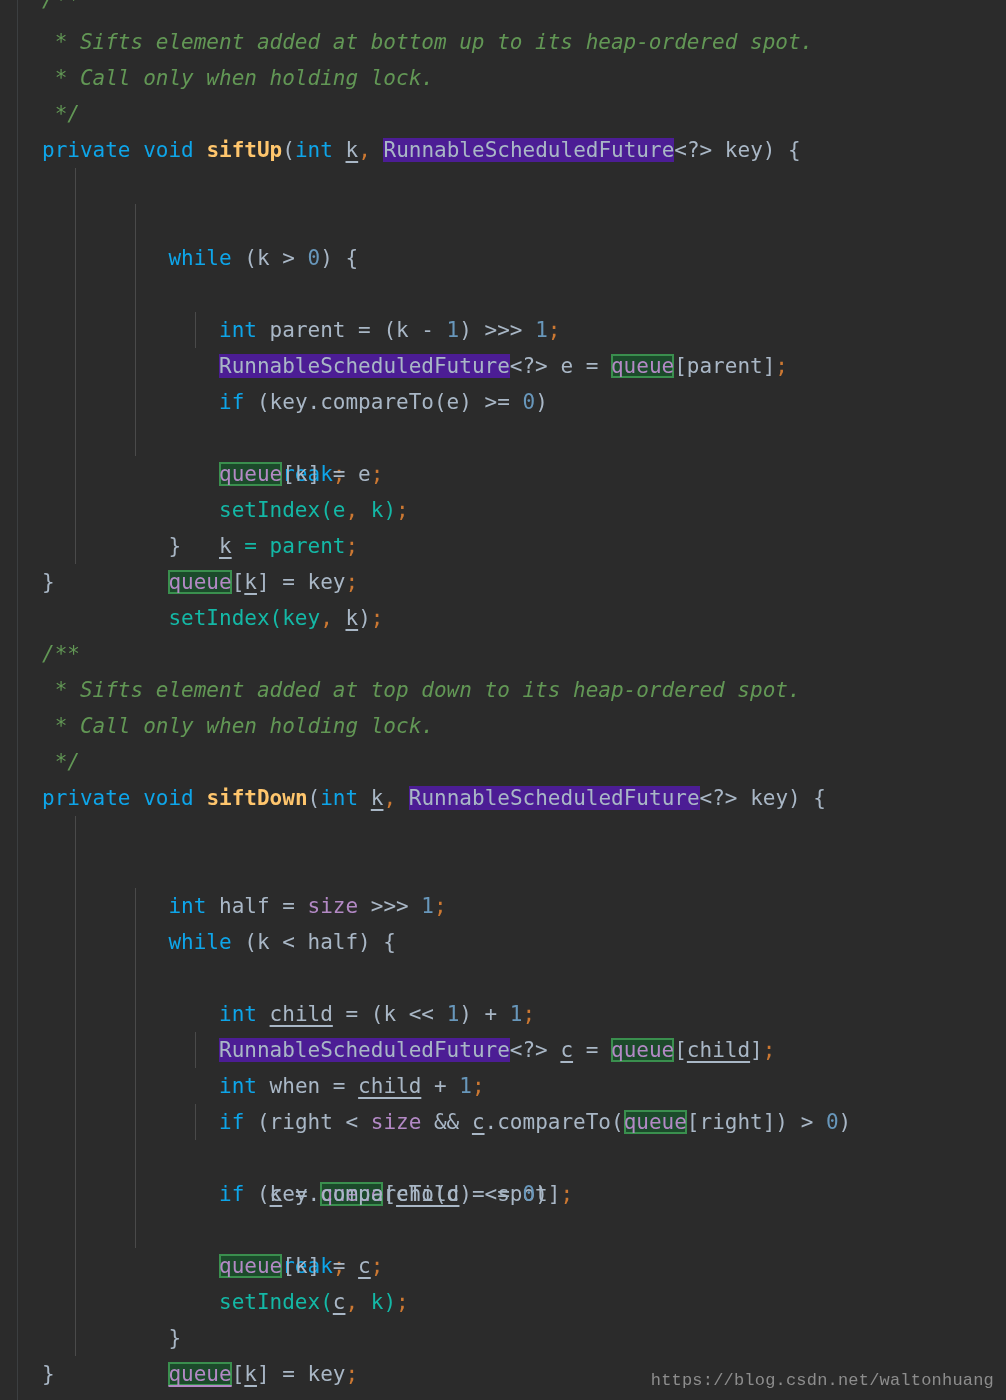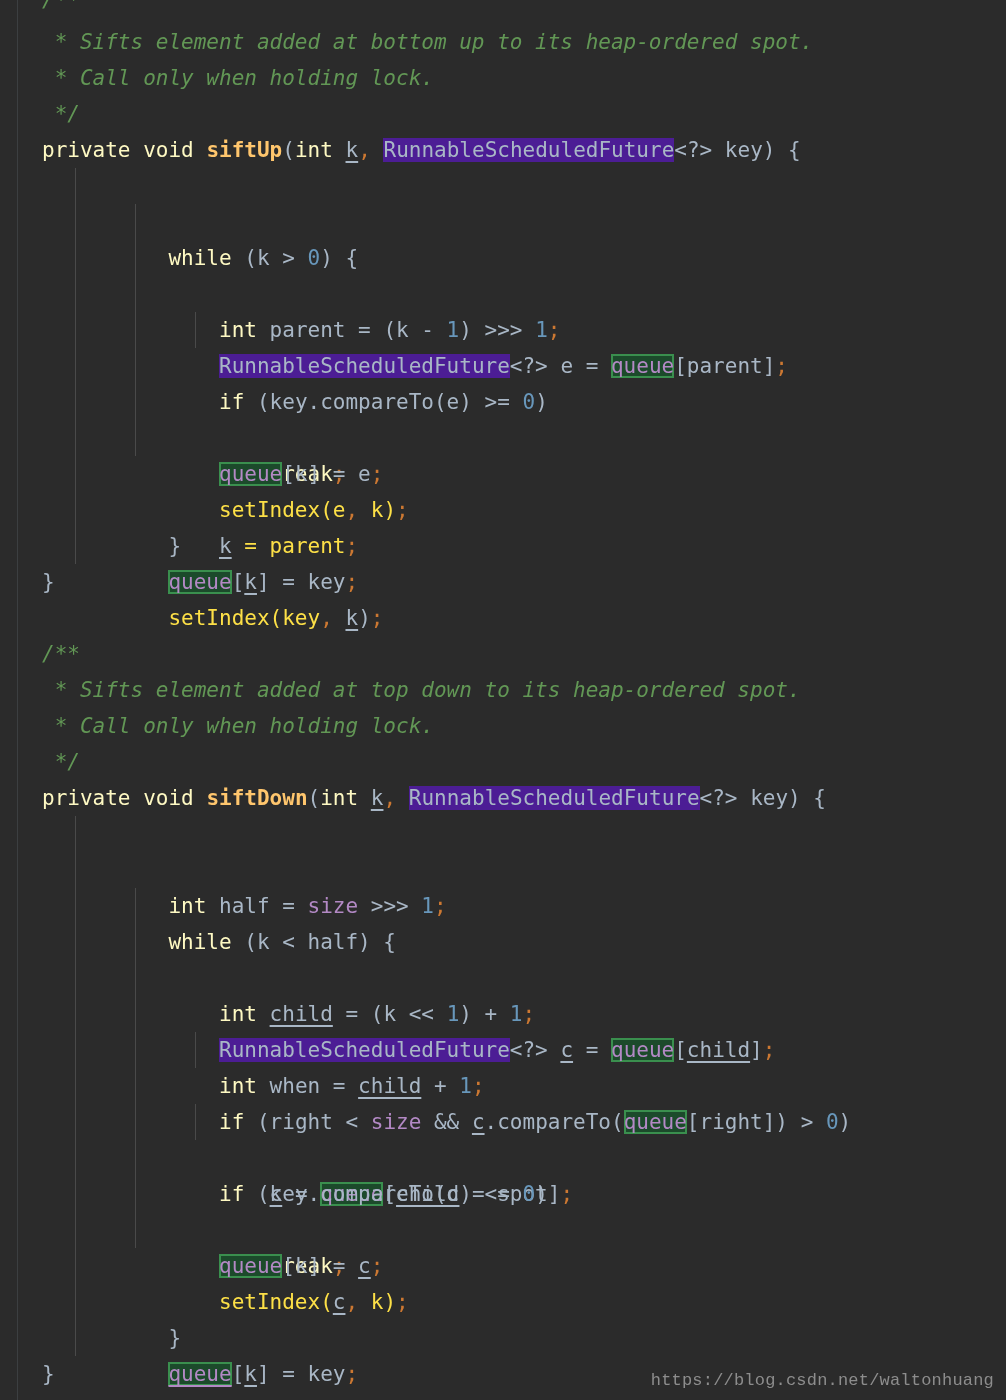--- a/index.html
+++ b/index.html
@@ -60,29 +60,29 @@
   
   .guide {
     position: absolute;
     width: 1px;
     background: #4a4a4a;
     top: 0;
     height: 36px;
   }
 
   
-  .kw      { color: #fef9c3; }           
+  .kw      { color: #0ea5e9; }           
   .mname   { color: #ffc66d; font-weight: bold; }  
   .cmt     { color: #629755; font-style: italic; } 
   .num     { color: #6897bb; }           
   .punct   { color: #a9b7c6; }
   .semi    { color: #cc7832; }           
   .field   { color: #b389c5; }           
   .local   { color: #a9b7c6; text-decoration: underline; text-underline-offset: 4px; }
-  .plain   { color: #fde047; }
+  .plain   { color: #14b8a6; }
 
   
   .hl-soft {
     background: #4c1d95;
   }
   
   .hl-box {
     background: #1c4a2b;
     box-shadow: inset 0 0 0 2px #3a8f4e;
     color: #b389c5;

